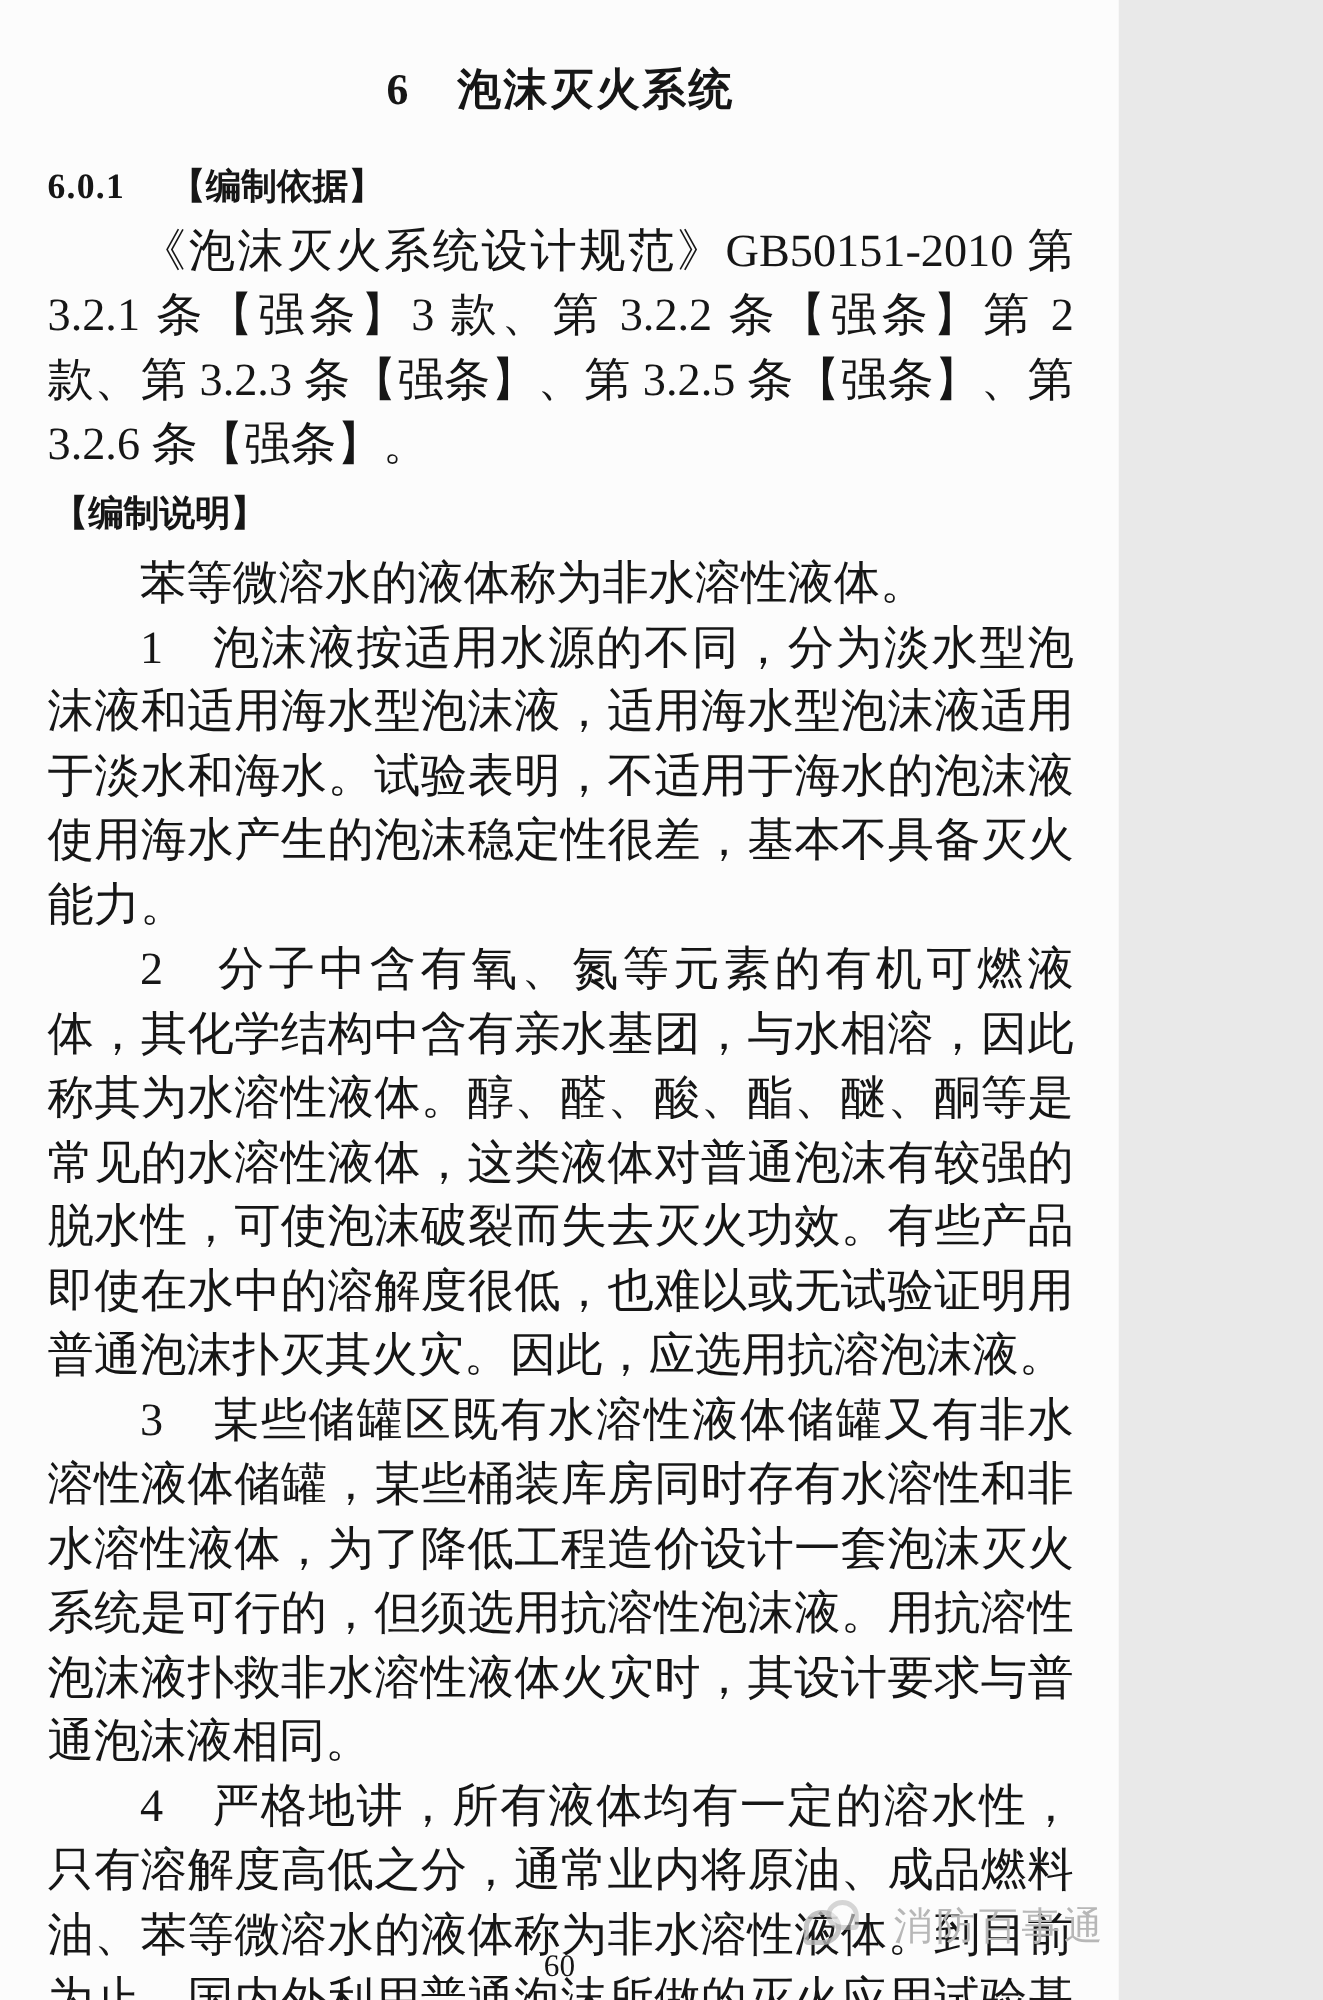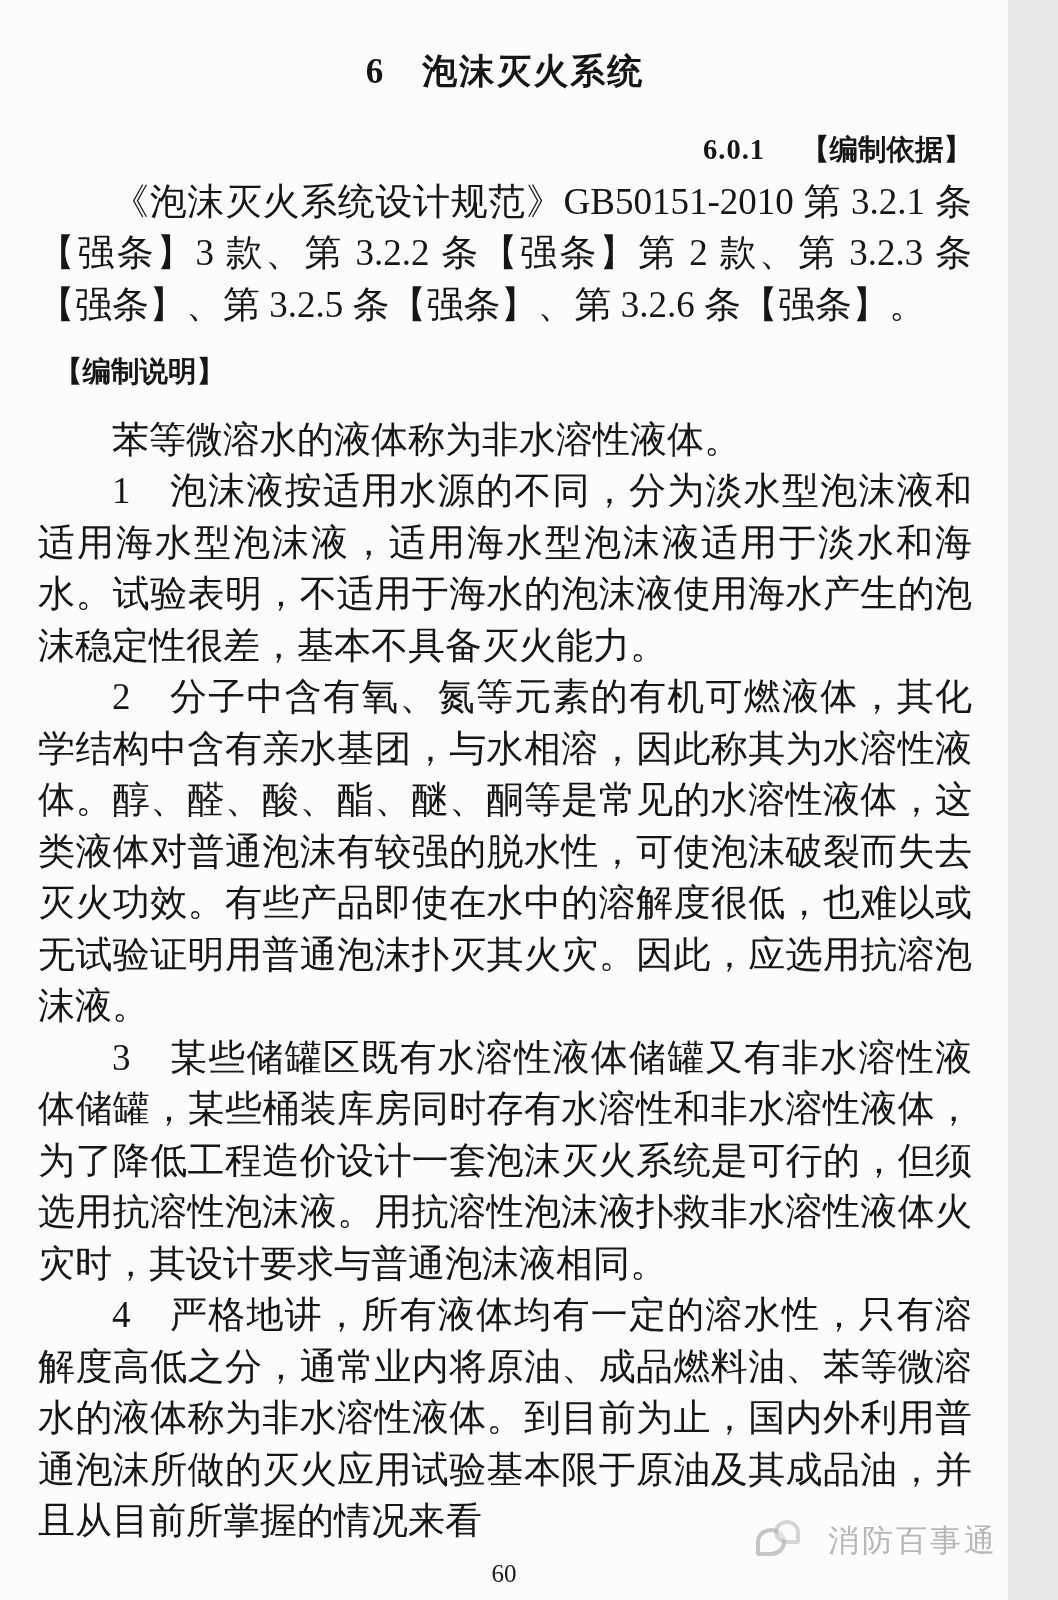--- a/index.html
+++ b/index.html
@@ -10,56 +10,56 @@
   * { box-sizing: border-box; }
   html, body { margin: 0; padding: 0; }
   body {
     width: 1058px;
     height: 1600px;
     background: #e9e9e9;
     font-family: "Liberation Serif", "DejaVu Serif", serif;
   }
   .page {
     position: relative;
-    width: 1008px;
+    width: 895px;
     height: 1600px;
     background: var(--page-background, #fcfcfc);
     color: var(--text, #161616);
     padding: 50px 36px 0 38px;
     overflow: hidden;
   }
   .doc-title {
     font-size: 35px;
     font-weight: bold;
     text-align: center;
     margin: 0 0 30px 0;
     letter-spacing: 2px;
     line-height: 44px;
   }
   .heading-row {
     font-size: 28.5px;
     font-weight: bold;
     line-height: 51.5px;
-    text-align: right;
+    text-align: left;
   }
   .sec-num { margin-right: 36px; letter-spacing: 1px; }
   .body-para {
     font-size: 37px;
     line-height: 51.5px;
     text-align: justify;
     text-justify: inter-ideograph;
     margin: 0;
     word-break: break-all;
   }
   .indent { text-indent: 2em; }
   .heading-plain {
     font-size: 28.5px;
     font-weight: bold;
     line-height: 51.5px;
-    margin: 16px;
+    margin: 4px;
   }
   .page-number {
     position: absolute;
     left: 0;
     right: 0;
     bottom: 12px;
     text-align: center;
     font-size: 25px;
     line-height: 28px;
     color: var(--text, #161616);

